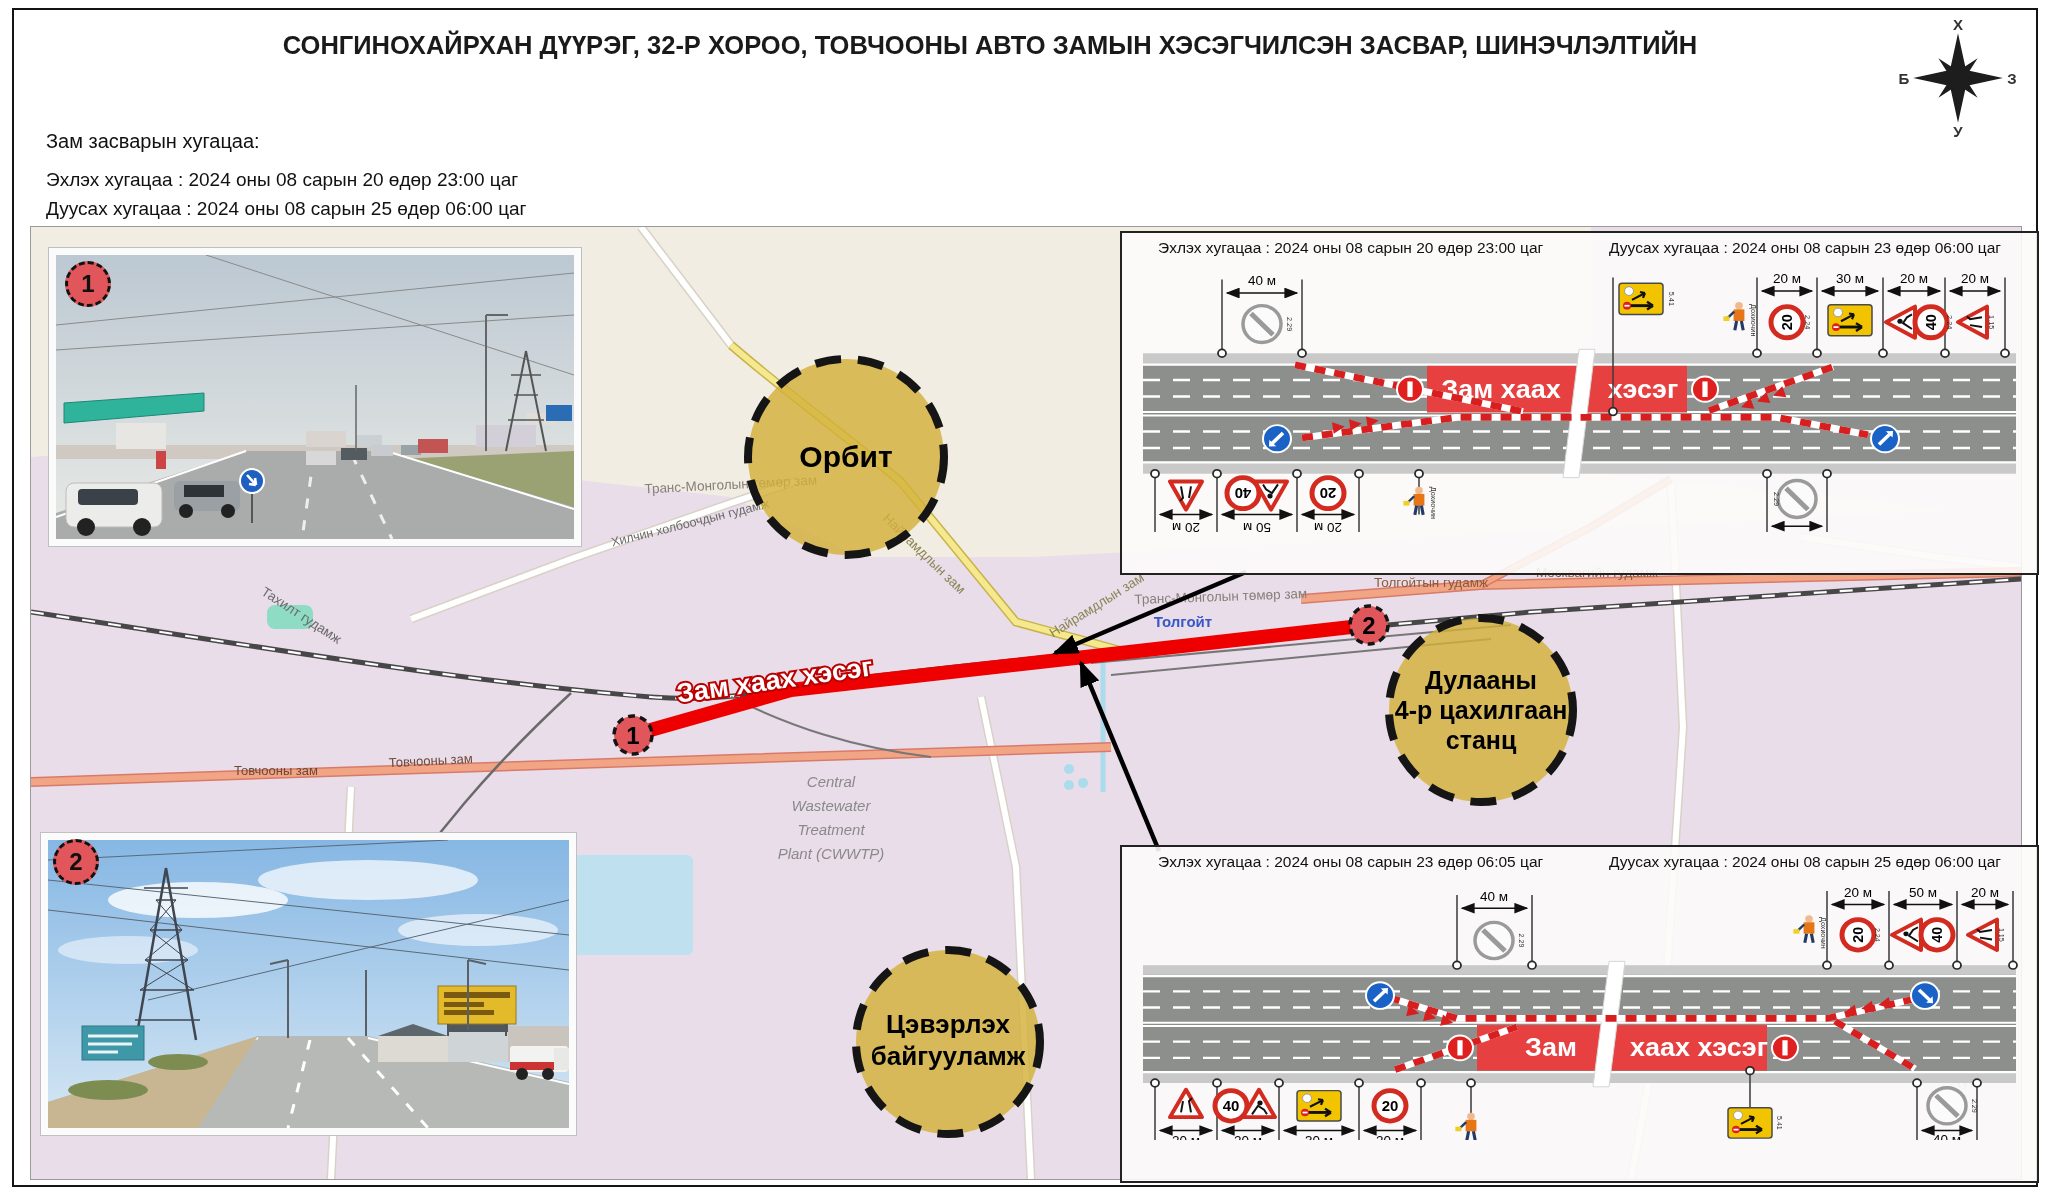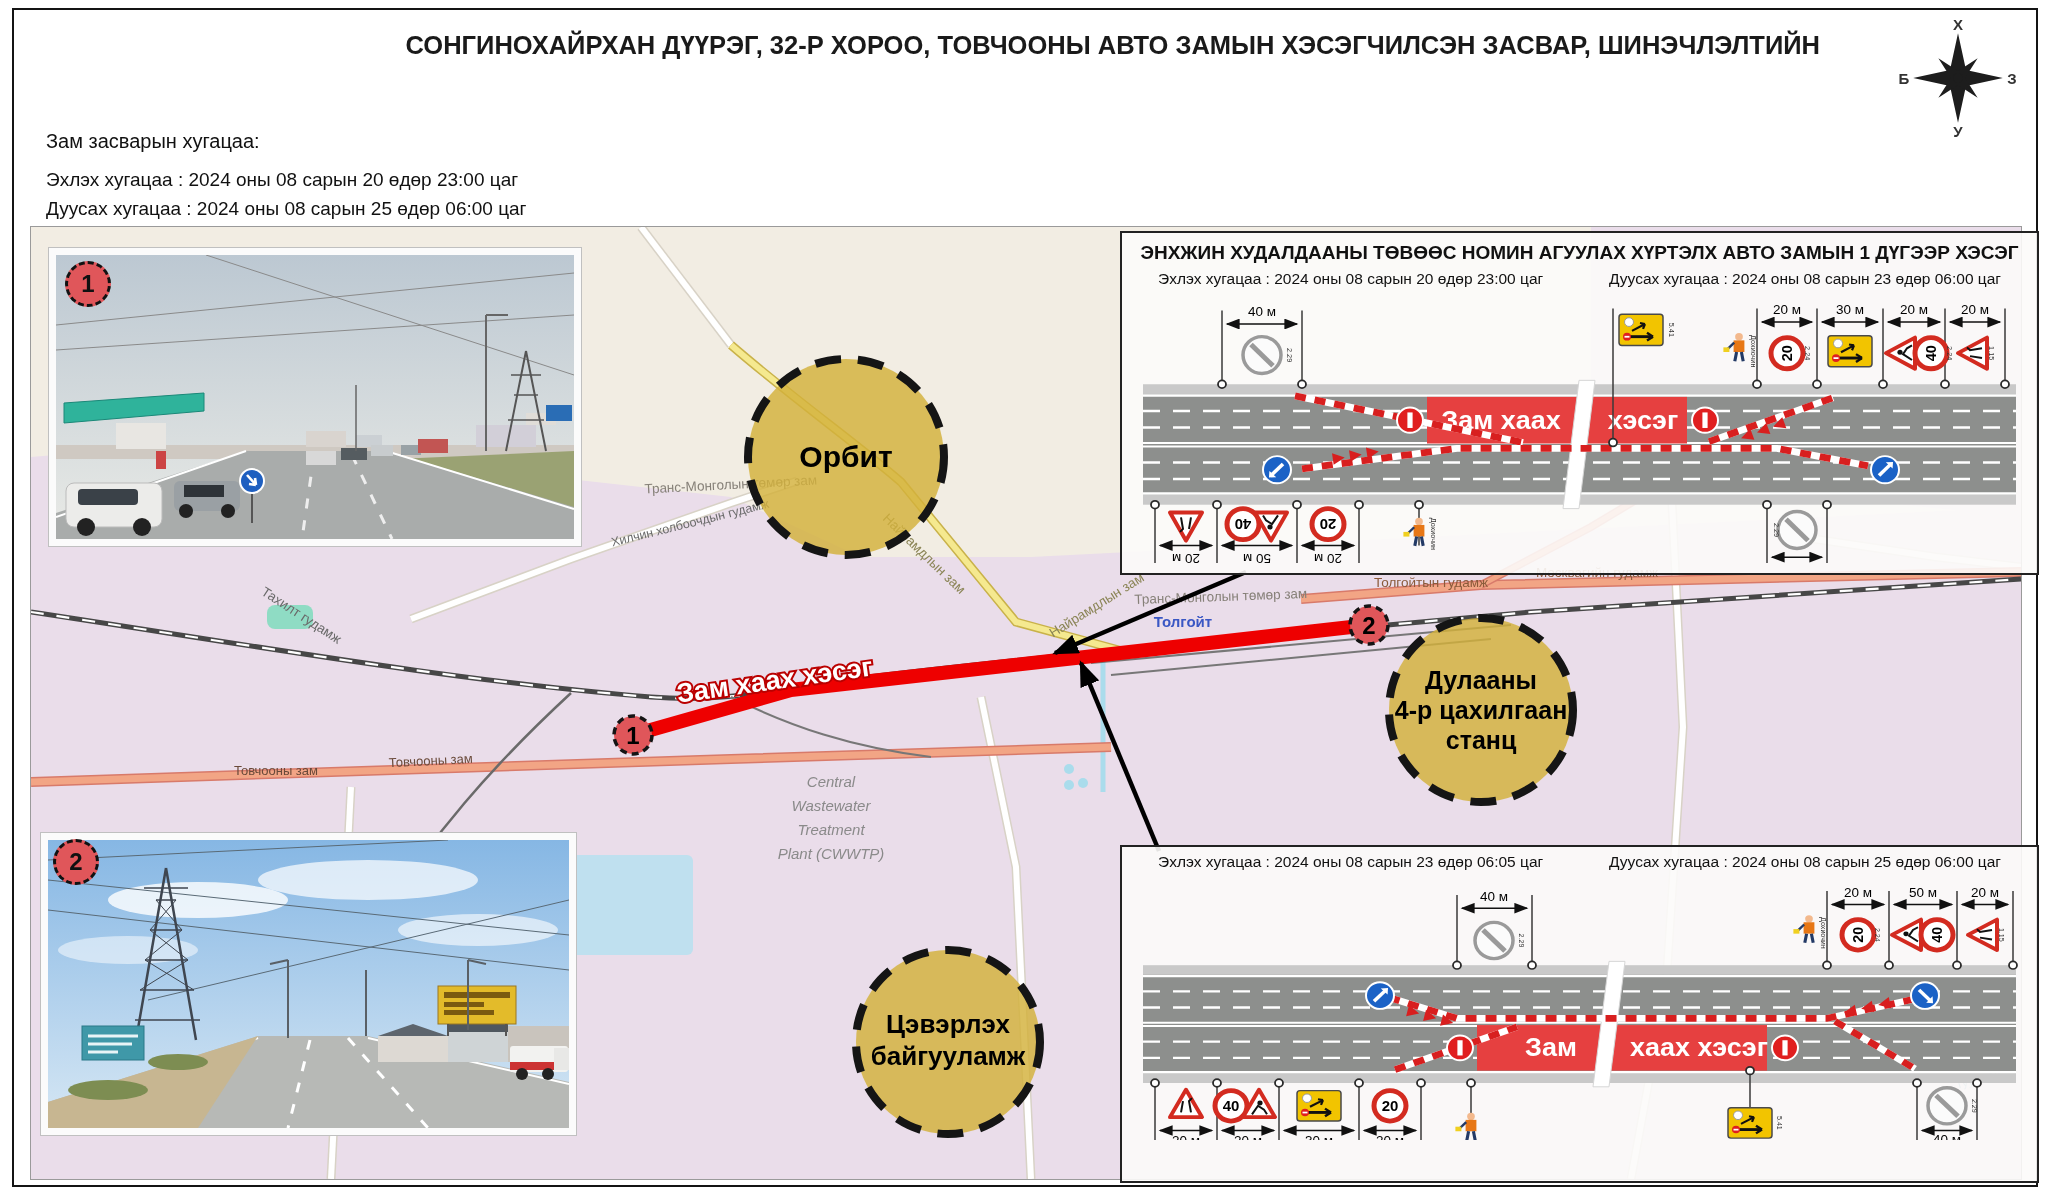--- a/index.html
+++ b/index.html
@@ -1,19 +1,19 @@
 <!DOCTYPE html>
 <html><head>
 <meta charset="utf-8">
 <style>
   html,body{margin:0;padding:0;background:#ffffff;}
   .page{position:relative;width:2048px;height:1193px;background:#fff;overflow:hidden;
         font-family:"Liberation Sans",sans-serif;color:#111;}
   .frame{position:absolute;left:12px;top:8px;width:2022px;height:1175px;border:2px solid #141414;}
-  .title{position:absolute;left:160px;top:26px;width:1660px;text-align:right;
+  .title{position:absolute;left:160px;top:26px;width:1660px;text-align:center;
          font-size:25.5px;font-weight:bold;line-height:1.52;color:#1a1a1a;}
   .sched{position:absolute;left:46px;top:126px;font-size:19px;line-height:1.5;}
   .sched .h{font-weight:normal;font-size:20px;margin-bottom:10px;}
   .compass{position:absolute;left:1896px;top:14px;}
   .map{position:absolute;left:30px;top:226px;width:1990px;height:952px;border:1px solid #9a9a9a;background:#f2ede3;}
   .map > svg.stage{position:absolute;left:0;top:0;}
   .photo{position:absolute;border:7px solid #fbfbfb;outline:1px solid #c0c0c0;background:#cfd8dd;}
   .badge{position:absolute;width:40px;height:40px;border-radius:50%;border:3px dashed #111;
          background:#e0565a;display:flex;align-items:center;justify-content:center;
          font-size:24px;font-weight:bold;color:#111;z-index:6;}
@@ -307,21 +307,20 @@
         <circle cx="474" cy="234" r="6" fill="#222"></circle>
           <circle cx="500" cy="234" r="6" fill="#222"></circle>
         <path d="M240,120 L240,198 M240,120 L222,124 M420,120 L420,190 M420,120 L438,124 M318,130 L318,196" stroke="#5a6066" stroke-width="2" fill="none"></path>
       </svg>
     </div>
     <div class="badge" style="left:22px;top:612px;">
       <span>2</span>
     </div>
 
     <div class="box" style="left:1089px;top:4px;height:340px;">
-      <div class="btitle">ЭНХЖИН ХУДАЛДААНЫ ТӨВӨӨС НОМИН АГУУЛАХ ХҮРТЭЛХ АВТО ЗАМЫН 1 ДҮГЭЭР ХЭСЭГ</div>
       <div class="bdates">
         <span>Эхлэх хугацаа : 2024 оны 08 сарын 20 өдөр 23:00 цаг</span>
         <span>Дуусах хугацаа : 2024 оны 08 сарын 23 өдөр 06:00 цаг</span>
       </div>
       <svg width="905" height="272" viewBox="0 0 905 280" preserveAspectRatio="none">
         <defs>
           <marker id="da1" viewBox="0 0 10 8" refX="9" refY="4" markerWidth="9" markerHeight="7" orient="auto-start-reverse">
             <path d="M0,0 L10,4 L0,8 Z" fill="#111"></path>
           </marker>
         </defs>

